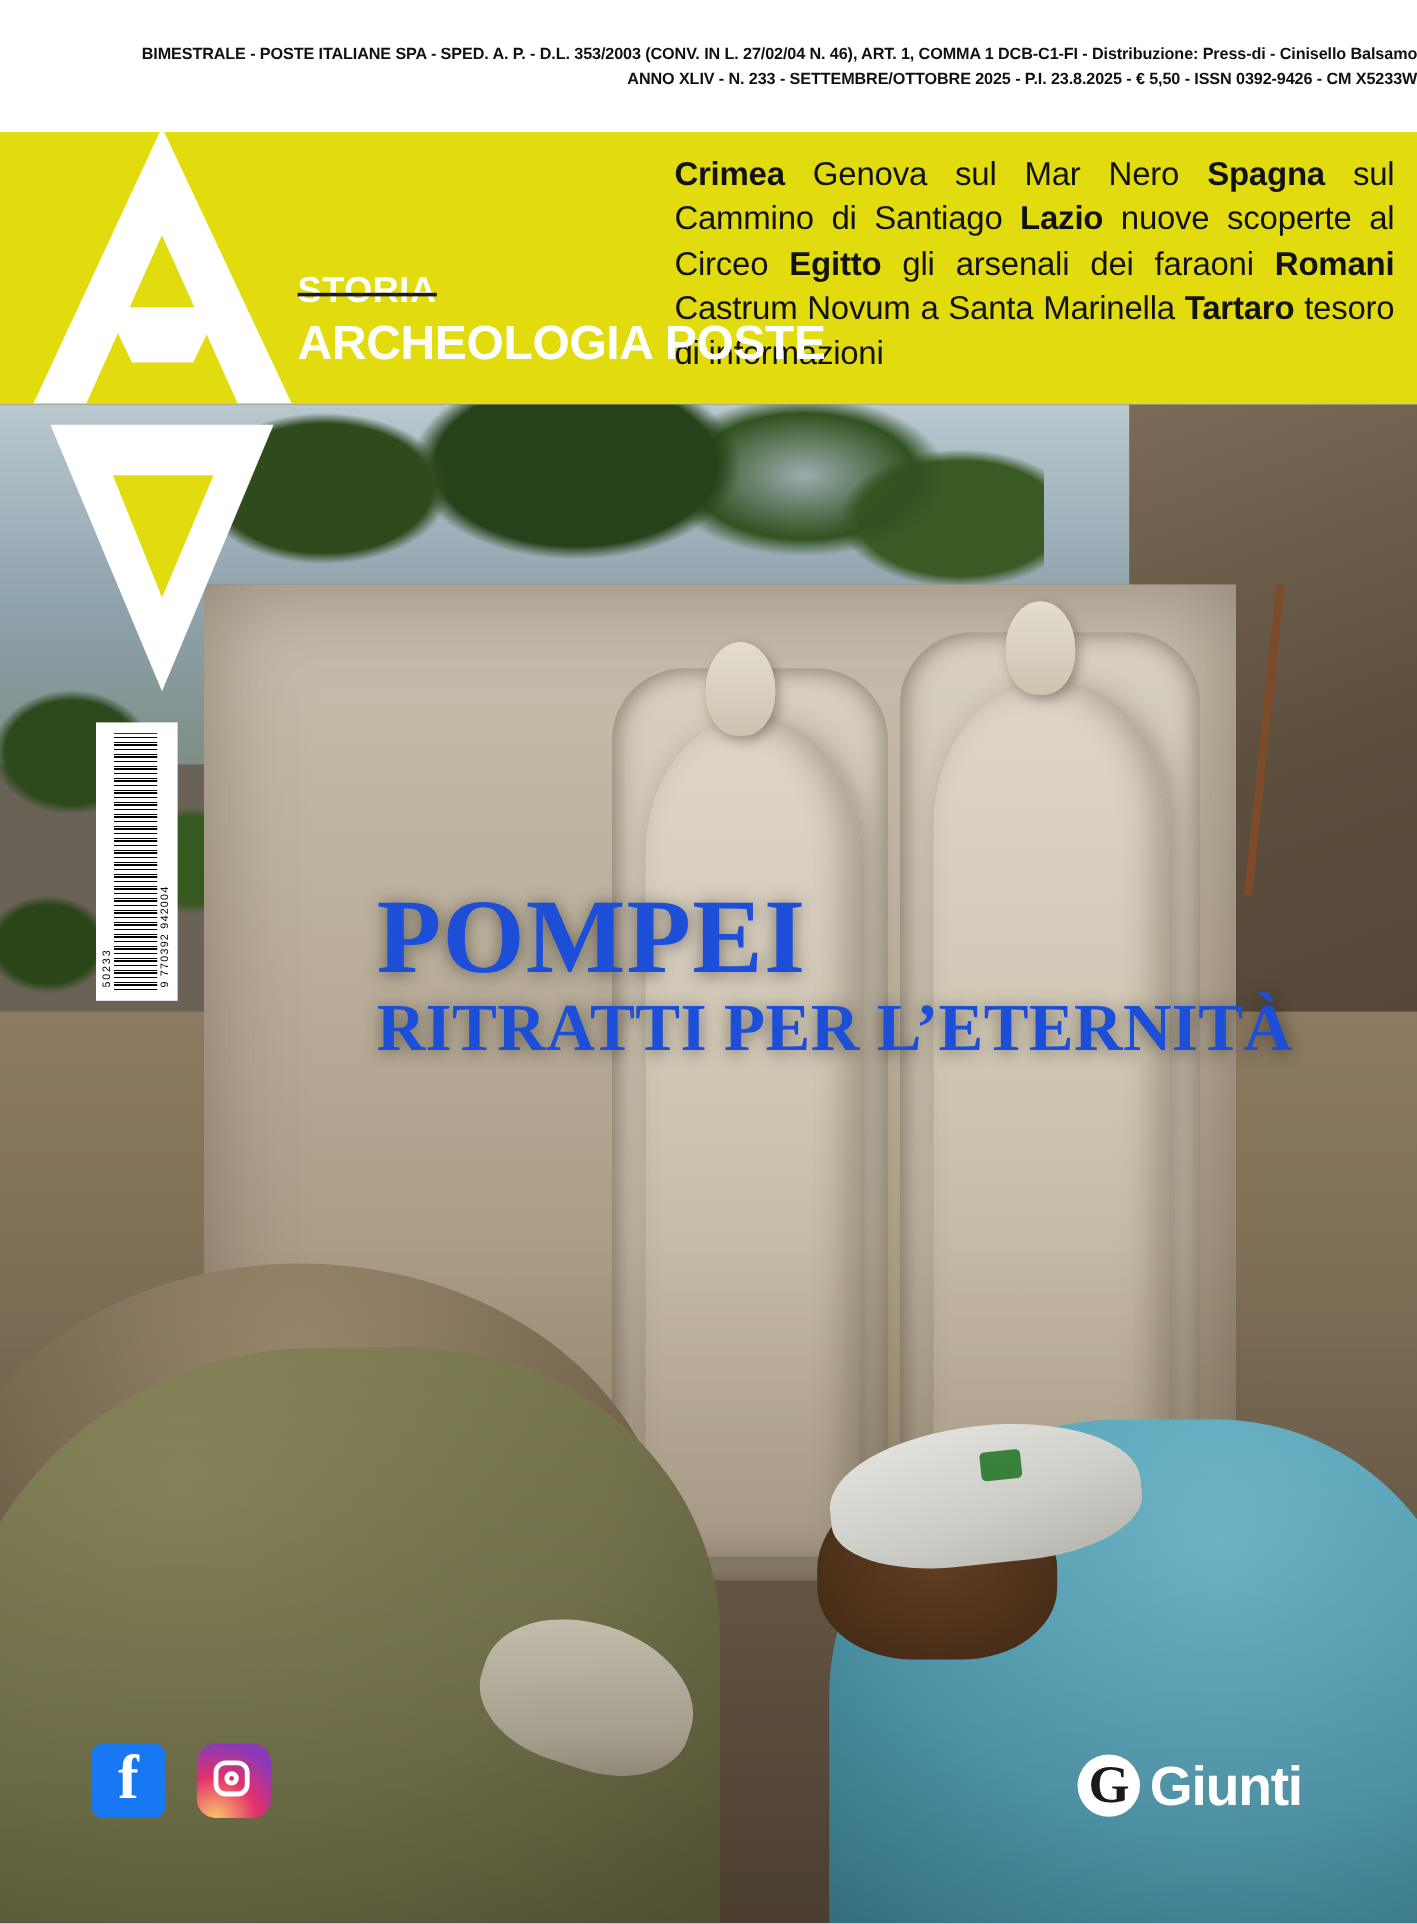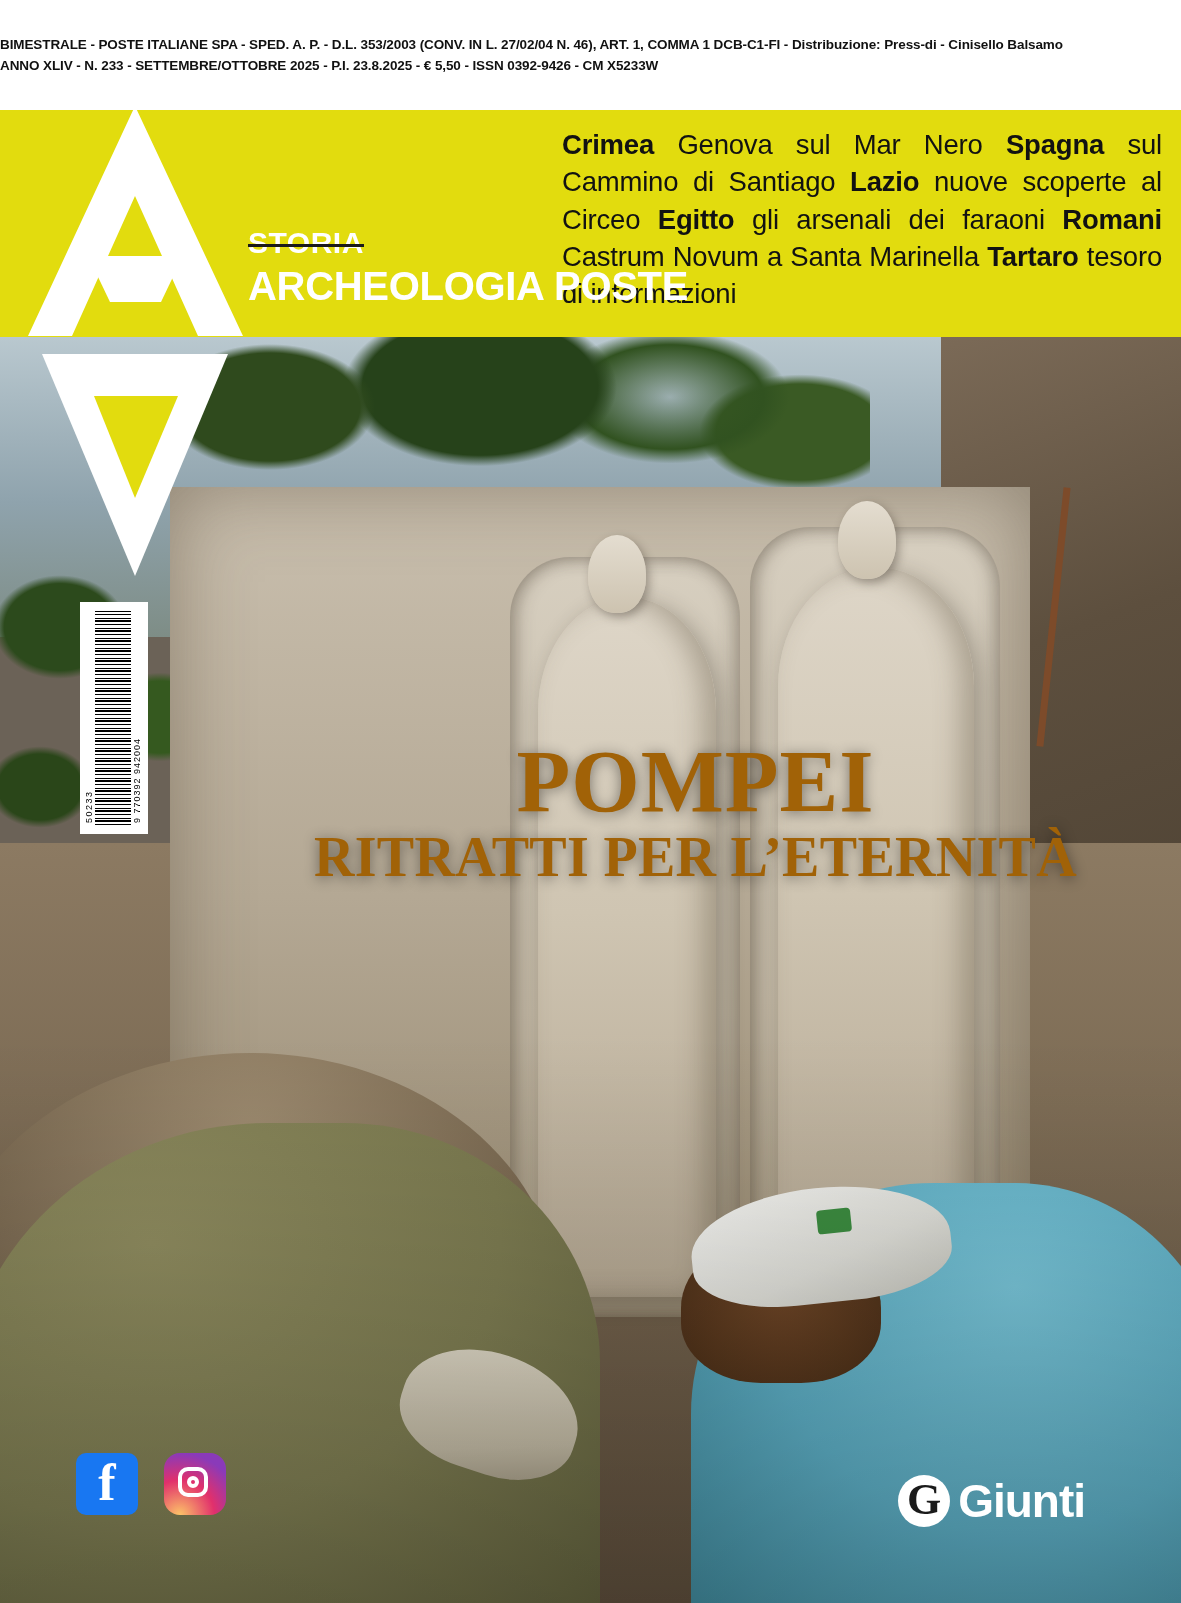--- a/index.html
+++ b/index.html
@@ -18,21 +18,21 @@
 
   
   .postal-strip {
     position: absolute;
     left: 0; top: 0;
     width: 1181px;
     height: 110px;
     background: #ffffff;
     display: flex;
     flex-direction: column;
-    align-items: flex-start;
+    align-items: flex-end;
     justify-content: center;
     gap: 6px;
   }
   .postal-line {
     font-size: 13.5px;
     font-weight: 700;
     letter-spacing: -0.1px;
     color: #111111;
     white-space: nowrap;
   }
@@ -238,22 +238,22 @@
     left: 0; top: 0; width: 1181px; height: 1266px;
     background: linear-gradient(180deg, rgba(0,0,0,0) 55%, rgba(0,0,0,0.18) 100%);
     pointer-events: none;
   }
 
   
   .cover-title {
     position: absolute;
     right: 104px;
     top: 740px;
-    text-align: center;
-    color: #a16207;
+    text-align: left;
+    color: #1d4ed8;
     z-index: 6;
     text-shadow: 0 2px 14px rgba(0,0,0,0.45);
   }
   .title-main {
     font-family: "Liberation Serif", serif;
     font-size: 88px;
     font-weight: 700;
     letter-spacing: 1px;
     line-height: 0.96;
   }
@@ -359,21 +359,21 @@
     width: 12px; height: 12px;
     border: 4px solid #fff;
     border-radius: 50%;
     box-sizing: border-box;
   }
 
   
   .publisher {
     position: absolute;
     right: 96px;
-    bottom: 75px;
+    bottom: 88px;
     display: flex;
     align-items: center;
     gap: 8px;
     z-index: 7;
     margin-top: 40px;
   }
   .g-mark {
     width: 52px; height: 52px;
     border-radius: 50%;
     background: #ffffff;

